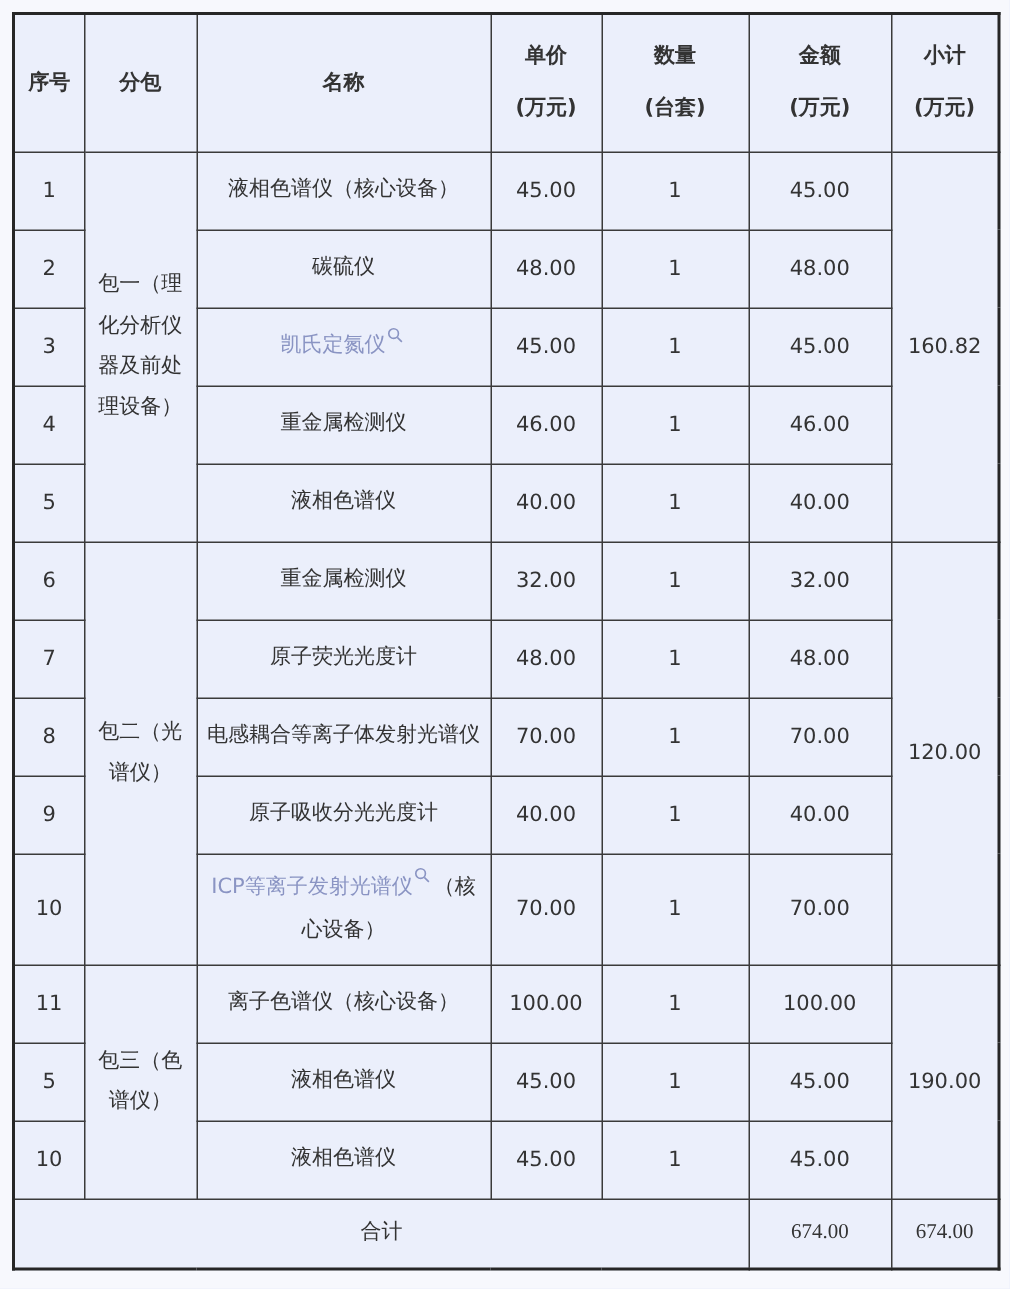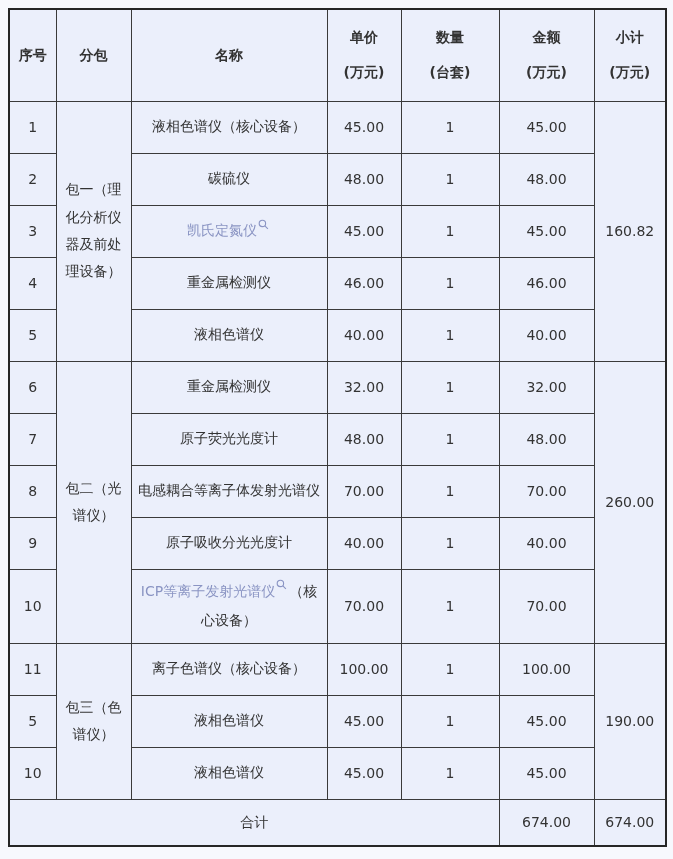--- a/index.html
+++ b/index.html
@@ -28,21 +28,21 @@
     border:1px solid var(--border);
     text-align:center;vertical-align:middle;
     font-size:14px;line-height:2;
     padding:2px 4px;
     color:var(--text);
     overflow:hidden;
   }
   thead tr{height:92px;}
   tbody tr{height:52px;}
   tbody tr.tall{height:74px;}
-  tr.total-row{height:47px;}
+  tr.total-row{height:47px;font-family:Liberation Serif, serif;}
   th{font-weight:700;padding:0;}
   .th-wrap{
     height:88px;display:flex;flex-direction:column;
     justify-content:space-evenly;align-items:center;line-height:1.2;
   }
   .pkg-cell{line-height:1.95;padding:1px 6px;}
   .name-cell{line-height:2.1;}
   .name-link{color:var(--link);cursor:pointer;}
   .sup-icon{
     color:var(--link);
@@ -148,21 +148,21 @@
         <td>1</td>
         <td>40.00</td>
       </tr>
       <tr>
         <td>6</td>
         <td class="pkg-cell" rowspan="5">包二（光谱仪）</td>
         <td class="name-cell">重金属检测仪</td>
         <td>32.00</td>
         <td>1</td>
         <td>32.00</td>
-        <td rowspan="5">260.00</td>
+        <td rowspan="5">120.00</td>
       </tr>
       <tr>
         <td>7</td>
         <td class="name-cell">原子荧光光度计</td>
         <td>48.00</td>
         <td>1</td>
         <td>48.00</td>
       </tr>
       <tr>
         <td>8</td>

